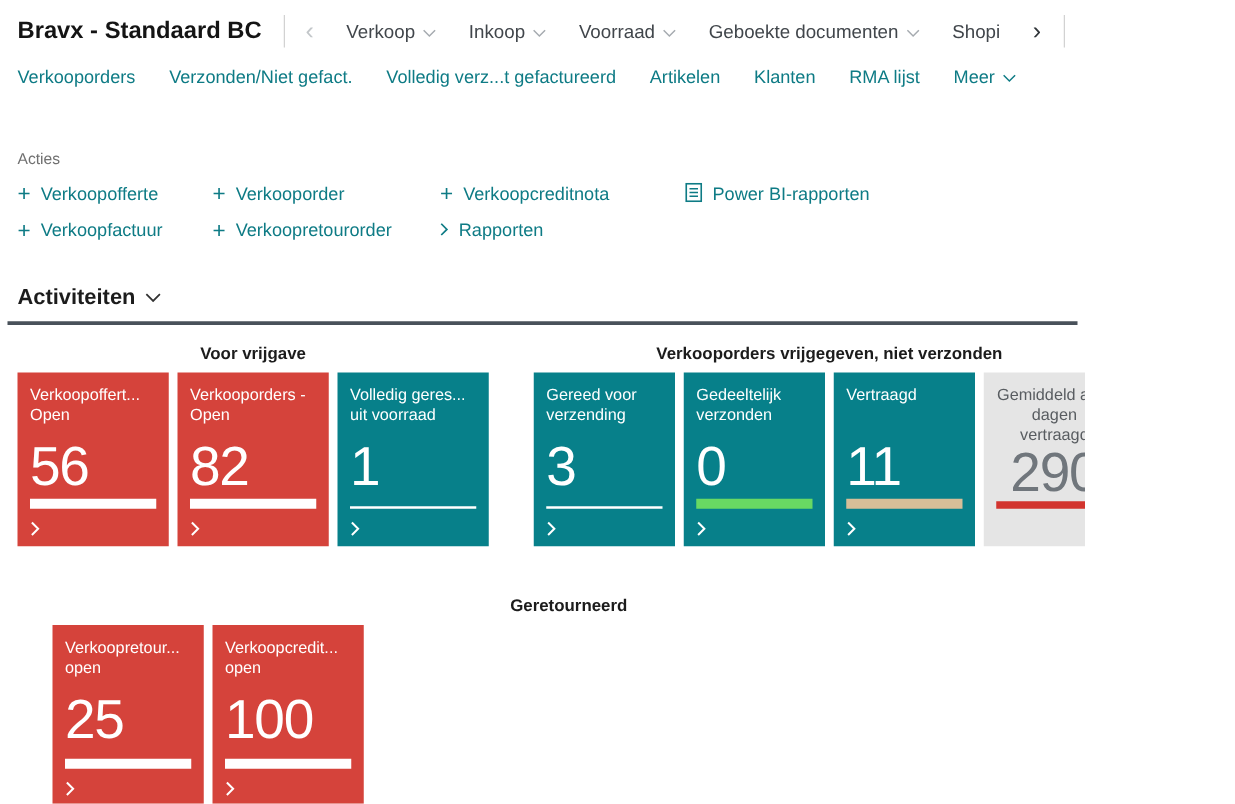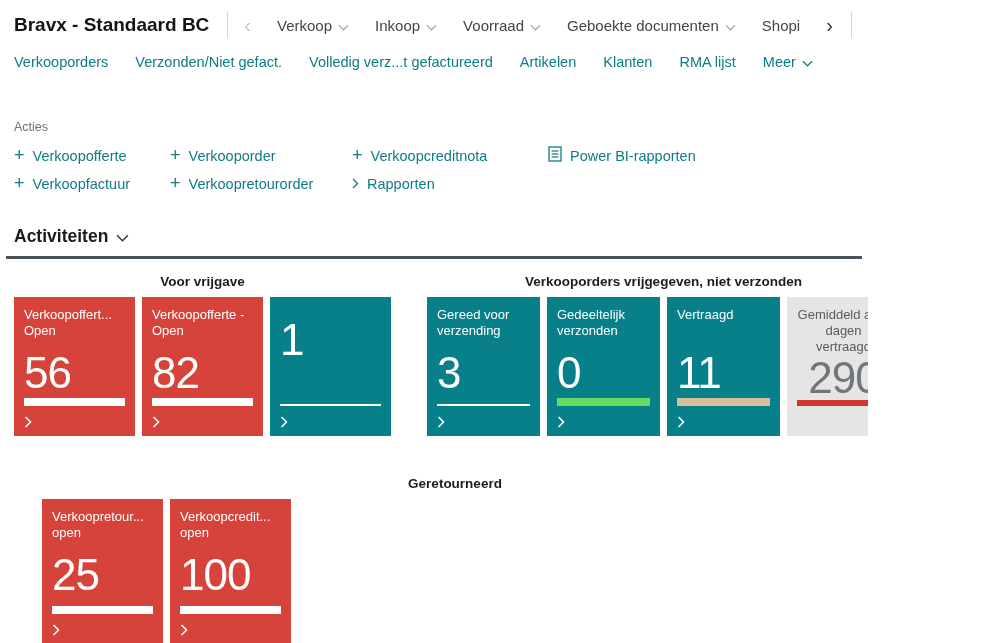--- a/index.html
+++ b/index.html
@@ -195,29 +195,31 @@
         <div class="tile tile--red">
           <div class="tile-label">Verkoopoffert...
 Open</div>
           <div class="tile-value">56</div>
           <div class="tile-bar" style="background-color: rgb(255, 255, 255);"></div>
           <div class="tile-chev"><svg width="8" height="12" viewBox="0 0 8 12">
                 <path d="M1.5 1l5 5-5 5" fill="none" stroke="#fff" stroke-width="1.6"></path>
               </svg></div>
         </div>
         <div class="tile tile--red">
-          <div class="tile-label">Verkoopofferte -
+          <div class="tile-label">Verkooporders -
 Open</div>
           <div class="tile-value">82</div>
           <div class="tile-bar" style="background-color: rgb(255, 255, 255);"></div>
           <div class="tile-chev"><svg width="8" height="12" viewBox="0 0 8 12">
                 <path d="M1.5 1l5 5-5 5" fill="none" stroke="#fff" stroke-width="1.6"></path>
               </svg></div>
         </div>
         <div class="tile tile--teal">
+          <div class="tile-label">Volledig geres...
+uit voorraad</div>
           <div class="tile-value">1</div>
           <div class="tile-bar tile-bar--thin" style="background-color: rgb(255, 255, 255);"></div>
           <div class="tile-chev"><svg width="8" height="12" viewBox="0 0 8 12">
                 <path d="M1.5 1l5 5-5 5" fill="none" stroke="#fff" stroke-width="1.6"></path>
               </svg></div>
         </div>
       </div>
     </div>
 
     <div class="group2">

